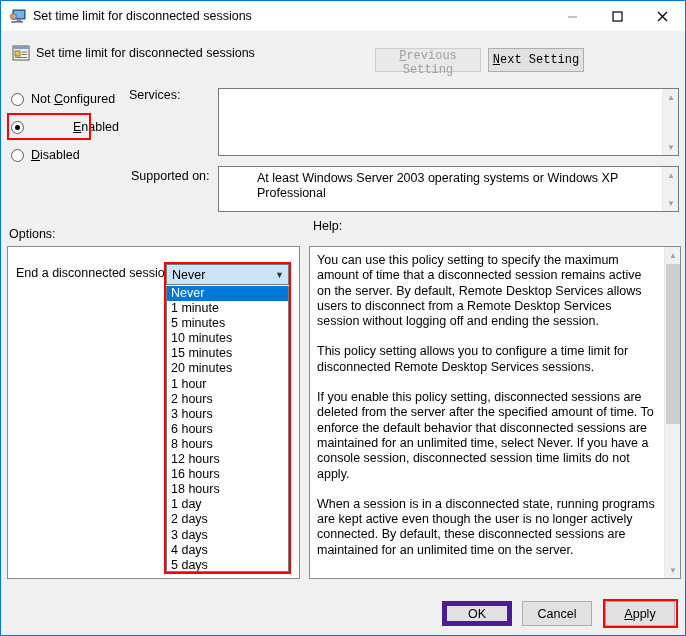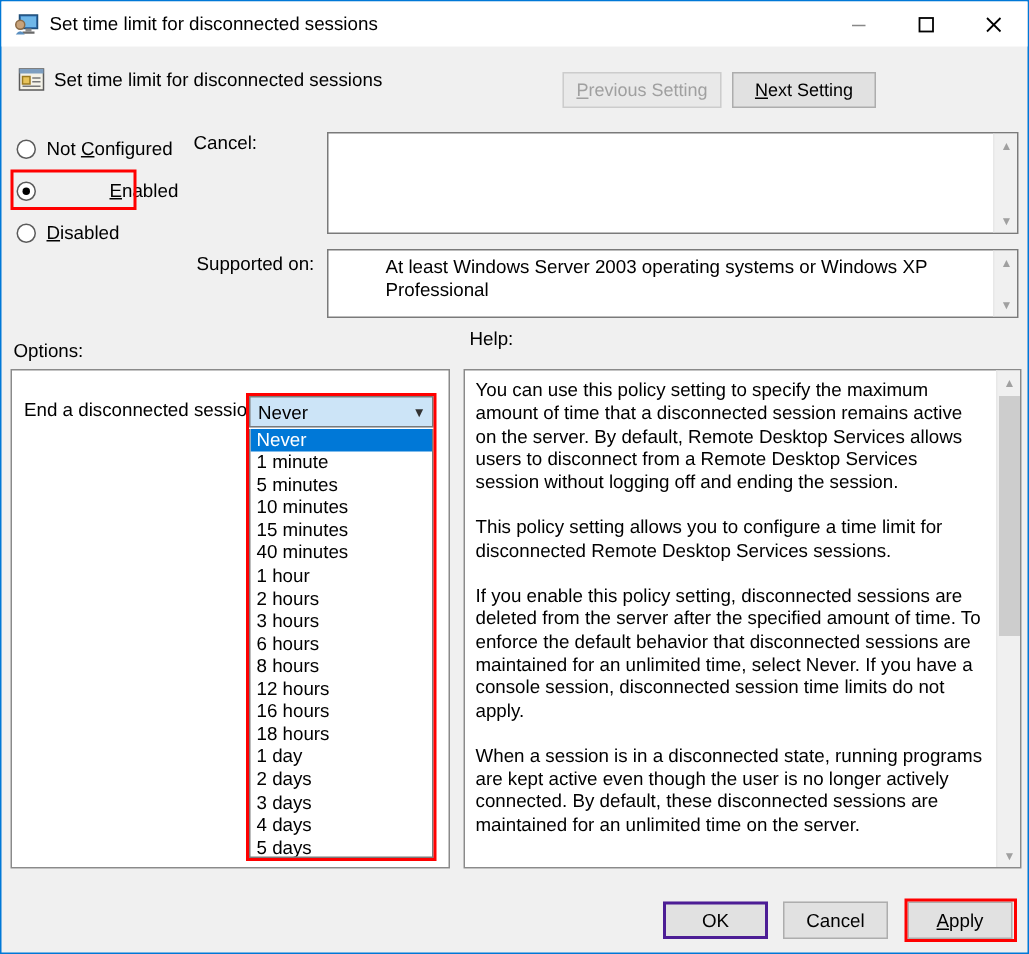--- a/index.html
+++ b/index.html
@@ -50,21 +50,21 @@
   }
   .header-title {
     position: absolute; left: 35px; top: 45px;
     font-size: 12.5px; color: #000;
   }
   .nav-btn {
     position: absolute; top: 47px;
     height: 24px;
     border: 1px solid #adadad;
     background: #e1e1e1;
-    font-family: Liberation Sans, sans-serif;
+    font-family: Liberation Mono, monospace;
     font-size: 12px; color: #000;
     cursor: default;
   }
   .nav-btn.disabled { color: #a0a0a0; border-color: #cccccc; background: #e9e9e9; }
   #prev-setting { left: 374px; width: 106px; }
   #next-setting { left: 487px; width: 96px; }
   .nav-btn u { text-decoration: underline; }
 
   
   .radio-row {
@@ -202,21 +202,21 @@
   
   .btn {
     position: absolute; top: 600px;
     height: 25px;
     border: 1px solid #adadad;
     background: #e1e1e1;
     font-family: "Liberation Sans", sans-serif;
     font-size: 12.5px; color: #000;
     cursor: default;
   }
-  #btn-ok { left: 441px; width: 70px; border: 2px solid #4c1d95; background: #e1e1e1; }
+  #btn-ok { left: 441px; width: 70px; border: 5px solid #4c1d95; background: #e1e1e1; }
   #btn-cancel { left: 521px; width: 70px; }
   #btn-apply { left: 604px; width: 70px; }
   #btn-apply u { text-decoration: underline; }
 </style>
 </head>
 <body>
 
 <div class="window">
 
   <div class="titlebar">
@@ -273,21 +273,21 @@
   <div class="radio-row" id="radio-enabled">
     <span class="radio-mark checked"></span>
     <span class="radio-label"><u>E</u>nabled</span>
   </div>
   <div class="radio-row" id="radio-disabled">
     <span class="radio-mark"></span>
     <span class="radio-label"><u>D</u>isabled</span>
   </div>
   <div class="red-hl" id="hl-enabled"></div>
 
-  <span class="field-label" id="label-comment">Cancel:</span>
+  <span class="field-label" id="label-comment">Services:</span>
   <div class="textbox" id="comment-box">
     <div class="textbox-text"></div>
     <div class="vscroll">
       <div class="arrow up">▲</div>
       <div class="arrow down">▼</div>
     </div>
   </div>
 
   <span class="field-label" id="label-supported">Supported on:</span>
   <div class="textbox" id="supported-box">
@@ -308,21 +308,21 @@
   <div id="combo">
     <span id="combo-value">Never</span>
     <span id="combo-arrow">▼</span>
   </div>
   <div id="dropdown-list">
       <div class="dd-item selected">Never</div>
       <div class="dd-item">1 minute</div>
       <div class="dd-item">5 minutes</div>
       <div class="dd-item">10 minutes</div>
       <div class="dd-item">15 minutes</div>
-      <div class="dd-item">40 minutes</div>
+      <div class="dd-item">20 minutes</div>
       <div class="dd-item">1 hour</div>
       <div class="dd-item">2 hours</div>
       <div class="dd-item">3 hours</div>
       <div class="dd-item">6 hours</div>
       <div class="dd-item">8 hours</div>
       <div class="dd-item">12 hours</div>
       <div class="dd-item">16 hours</div>
       <div class="dd-item">18 hours</div>
       <div class="dd-item">1 day</div>
       <div class="dd-item">2 days</div>

